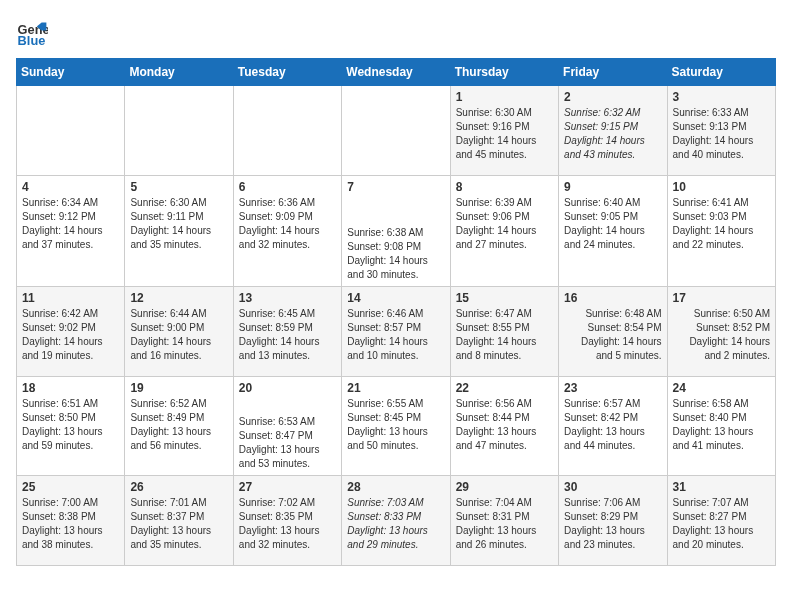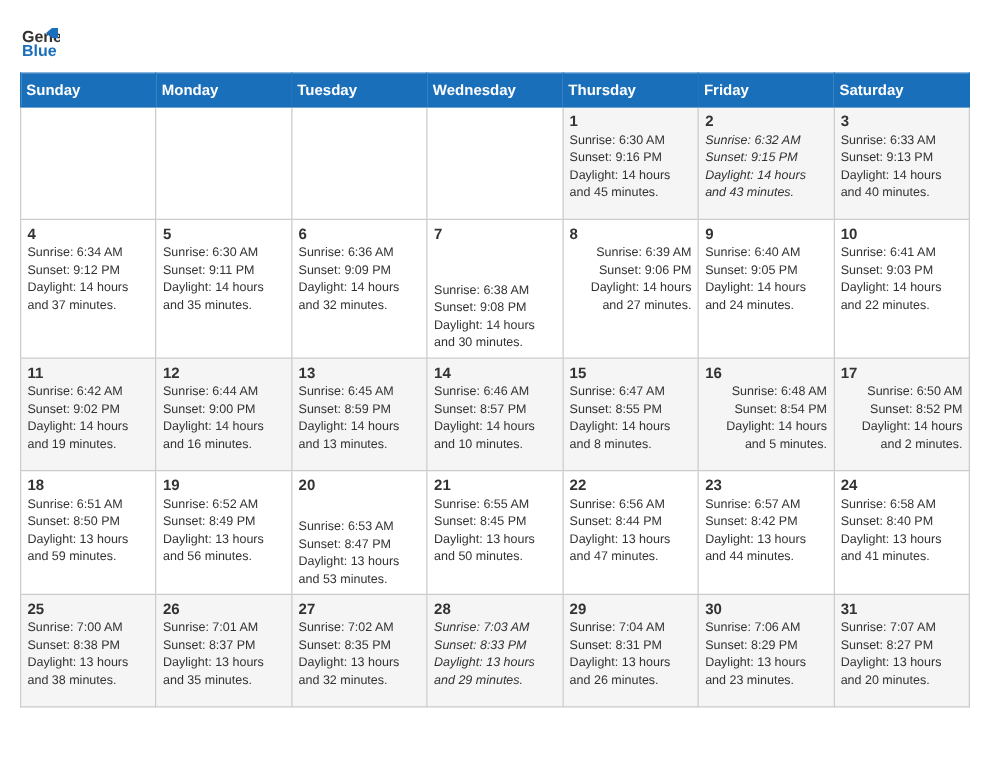--- a/index.html
+++ b/index.html
@@ -159,21 +159,21 @@
         </td>
         <td>
           <span class="day-num">7</span>
           <div class="cell-content" style="white-space: pre-line; margin-top: 32px;">Sunrise: 6:38 AM
 Sunset: 9:08 PM
 Daylight: 14 hours
 and 30 minutes.</div>
         </td>
         <td>
           <span class="day-num">8</span>
-          <div class="cell-content" style="white-space: pre-line; text-align: right;">Sunrise: 6:39 AM
+          <div class="cell-content" style="white-space: pre-line;">Sunrise: 6:39 AM
 Sunset: 9:06 PM
 Daylight: 14 hours
 and 27 minutes.</div>
         </td>
         <td>
           <span class="day-num">9</span>
           <div class="cell-content" style="white-space: pre-line;">Sunrise: 6:40 AM
 Sunset: 9:05 PM
 Daylight: 14 hours
 and 24 minutes.</div>

